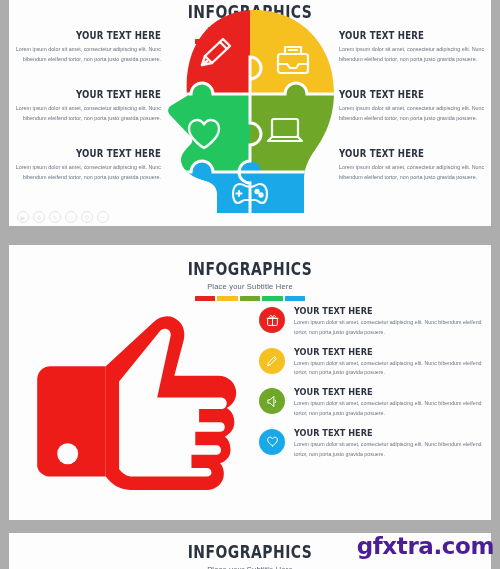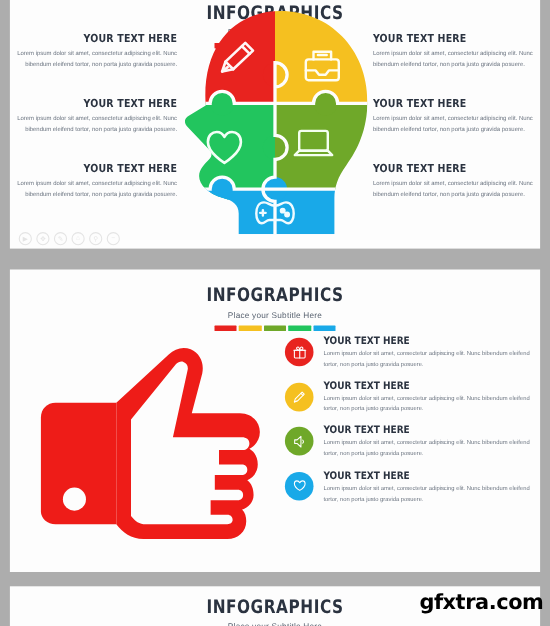--- a/index.html
+++ b/index.html
@@ -141,22 +141,22 @@
 
   
   .s3-inner { padding-top:9px; }
 
   
   .watermark {
     position:absolute;
     right:6px; bottom:10px;
     font-family:"DejaVu Sans", sans-serif;
     font-weight:bold;
-    font-size:19px;
-    color:#000000;
+    font-size:23px;
+    color:#4c1d95;
     letter-spacing:-.4px;
   }
 </style>
 </head>
 <body>
 
 <div class="stage">
 
   <div class="slide" id="slide-1">
     <div class="s1-wrap">

